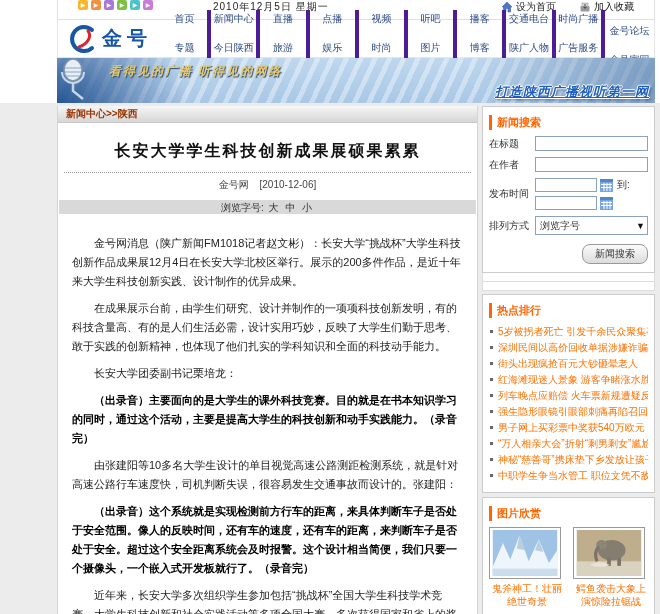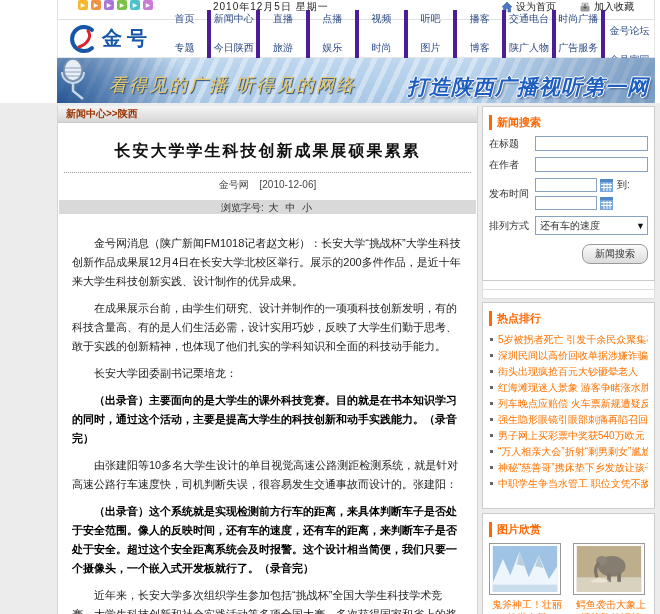--- a/index.html
+++ b/index.html
@@ -27,25 +27,25 @@
     border-right:4px solid #4c1d95; cursor:pointer; white-space:nowrap; overflow:hidden; }
   .nav-cell:nth-child(10n) { border-right:none;margin-top:12px; }
 
   
   .banner { margin-left:57px; width:598px; height:45px; position:relative; overflow:hidden;
     background:
       radial-gradient(circle at 0% 120%, #1e4f8f 0, rgba(30,79,143,0) 22%),
       radial-gradient(circle at 100% 40%, rgba(70,110,160,.55) 0, rgba(70,110,160,0) 30%),
       repeating-linear-gradient(115deg, rgba(255,255,255,.38) 0 5px, rgba(255,255,255,0) 5px 13px),
       linear-gradient(#bed7ee, #a9c8e6); }
-  .slogan-left { position:absolute; left:52px; top:15px; font-size:18px; font-weight:normal; font-style:italic;
+  .slogan-left { position:absolute; left:52px; top:5px; font-size:12px; font-weight:bold; font-style:italic;
     color:#e9c96b; letter-spacing:2px; text-shadow:1px 1px 1px #2c4a6b; }
-  .slogan-right { position:absolute; right:6px; bottom:2px; font-size:21px; font-weight:bold; font-style:italic;
+  .slogan-right { position:absolute; right:6px; bottom:2px; font-size:13px; font-weight:bold; font-style:italic;
     color:#1d5ec0; letter-spacing:1px;
-    text-shadow:1px 0 #fff,-1px 0 #fff,0 1px #fff,0 -1px #fff,2px 2px 2px rgba(10,30,80,.45); }
+    text-shadow:1px 0 #fff,-1px 0 #fff,0 1px #fff,0 -1px #fff,2px 2px 2px rgba(10,30,80,.45);text-decoration:underline; }
 
   
   .main-wrap { background:#ececec; padding:3px 5px 0 57px; display:flex; gap:4px;
     align-items:flex-start; min-height:508px; }
 
   .left-col { width:421px; background:#fff; border-left:1px solid #d4d4d4; border-right:1px solid #d4d4d4;
     min-height:505px; display:flex; flex-direction:column; }
   .crumb { height:17px; line-height:16px; background:linear-gradient(#f6f6f6,#d6d6d6);
     border-bottom:1px solid #c9c9c9; font-size:10px; font-weight:bold; color:#993300;
     padding-left:8px; cursor:pointer; }
@@ -56,21 +56,21 @@
   .art-meta span { margin:0 4px; }
   .size-bar { background:#d9d9d9; height:14px; line-height:15px; text-align:center;
     font-size:10px; color:#333; margin:4px 1px; }
   .size-bar a { color:#333; text-decoration:none; margin:0 2px; cursor:pointer; }
   .art-body { padding:8px 14px 0; font-size:11px; line-height:19px; color:#222; }
   .art-body p { text-indent:2em; margin:8px 0; }
   .art-body p.bold { font-weight:bold; color:#000; }
 
   
   .right-col { width:173px; display:flex; flex-direction:column; }
-  .side-box { background:#fff; border:1px solid #ccc; padding:6px 6px 16px; }
+  .side-box { background:#fff; border:1px solid #ccc; padding:6px 6px 8px; }
   .box-title { color:#ff6600; font-weight:bold; font-size:11px; border-left:3px solid #ff6600;
     padding-left:5px; margin:2px 0 6px; }
   .srow { display:flex; align-items:center; margin:6px 0; font-size:10px; color:#333; }
   .slabel { width:46px; flex:none; }
   .sinput { flex:1; height:15px; border:1px solid #8aa2bd; font-size:10px; min-width:0; }
   .date-col { flex:1; display:flex; flex-direction:column; gap:4px; }
   .dline { display:flex; align-items:center; gap:2px; }
   .dinput { width:62px; height:14px; border:1px solid #8aa2bd; font-size:10px; }
   .cal-btn { width:14px; height:13px; border:none; background:none; padding:0; cursor:pointer; line-height:0; }
   .to { margin-left:2px; }
@@ -235,21 +235,21 @@
                   <rect y="0" width="13" height="3" fill="#4f87c9"></rect>
                   <path d="M1 5.5 H12 M1 8.5 H12 M4 4 V12 M7 4 V12 M10 4 V12" stroke="#fff" stroke-width="1"></path>
                 </svg>
             </button>
           </div>
         </div>
       </div>
       <div class="srow">
         <span class="slabel">排列方式</span>
         <div class="fake-select">
-          <span>还有车的速度</span>
+          <span>浏览字号</span>
           <span class="arrow">▼</span>
         </div>
       </div>
       <div class="btn-row">
         <button class="search-btn">新闻搜索</button>
       </div>
     </div>
 
     <div class="divider-strip"></div>
     <div class="divider-strip"></div>

